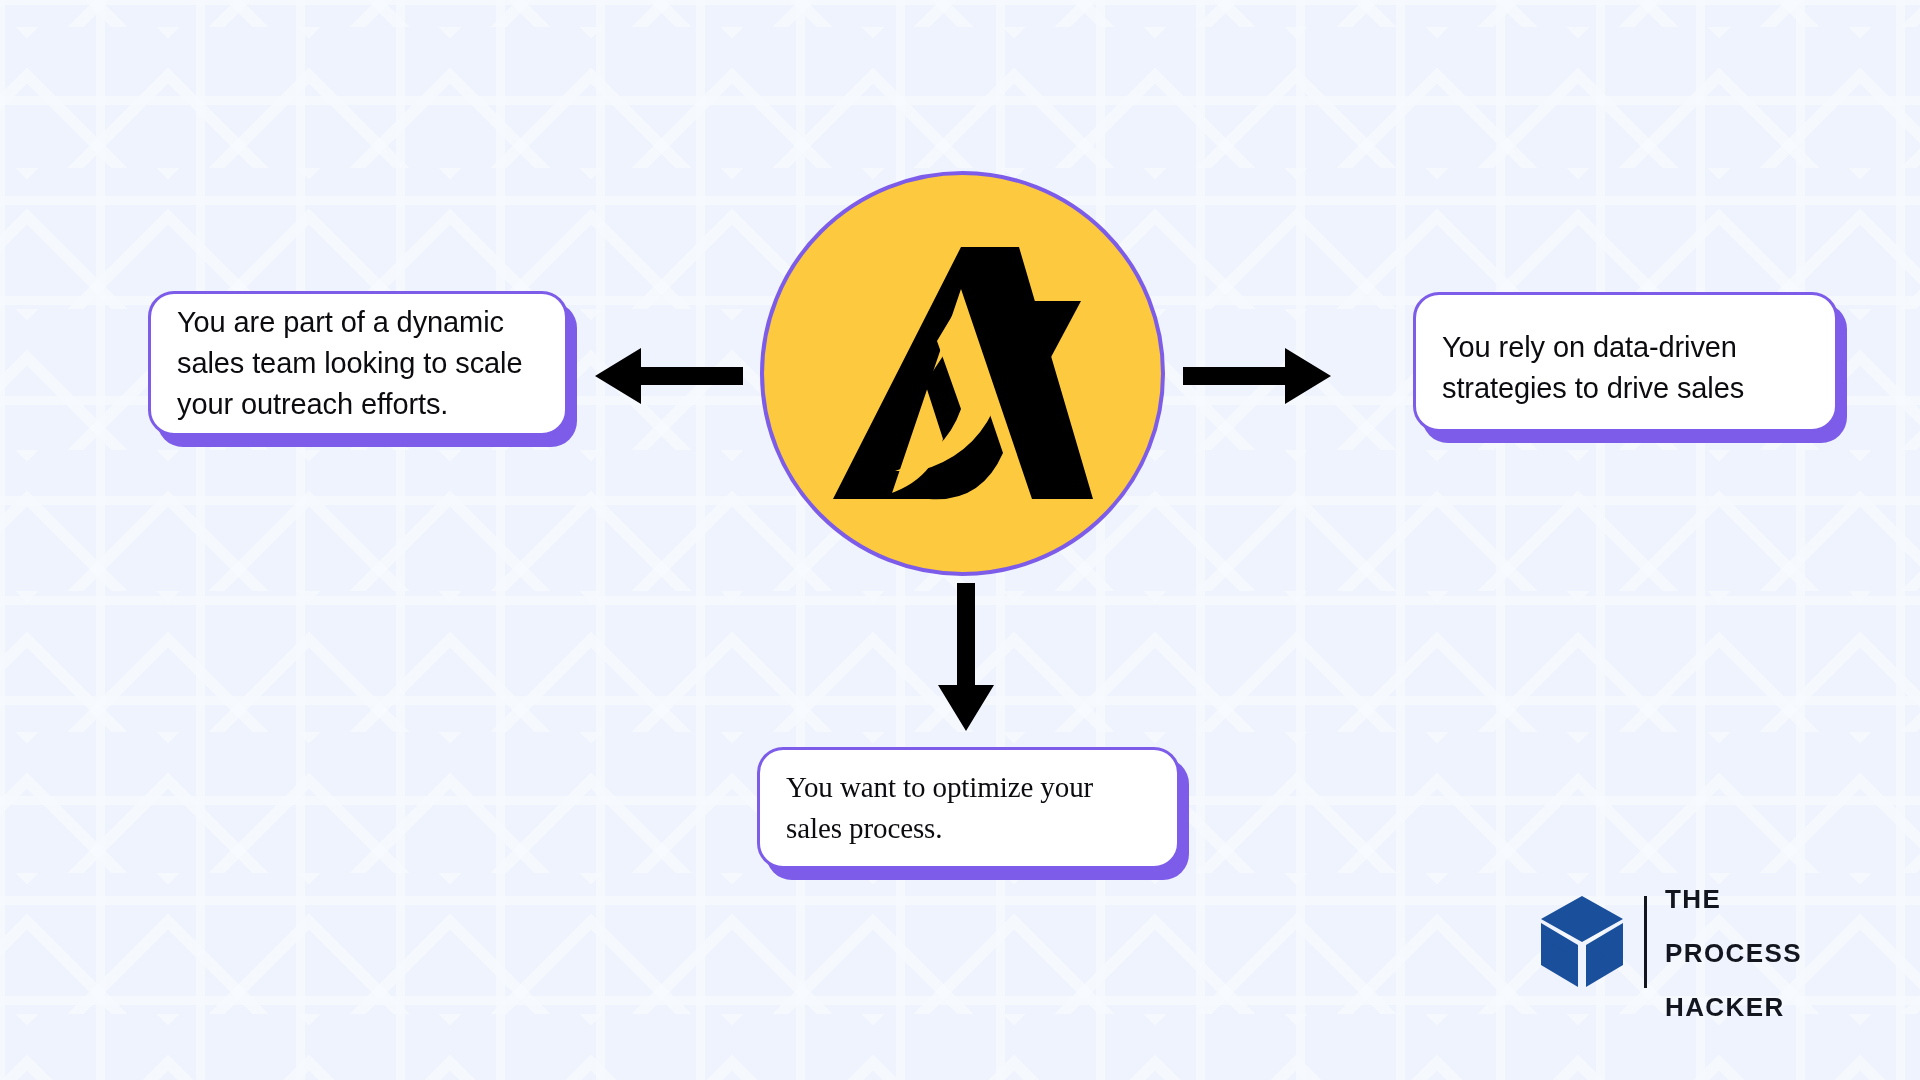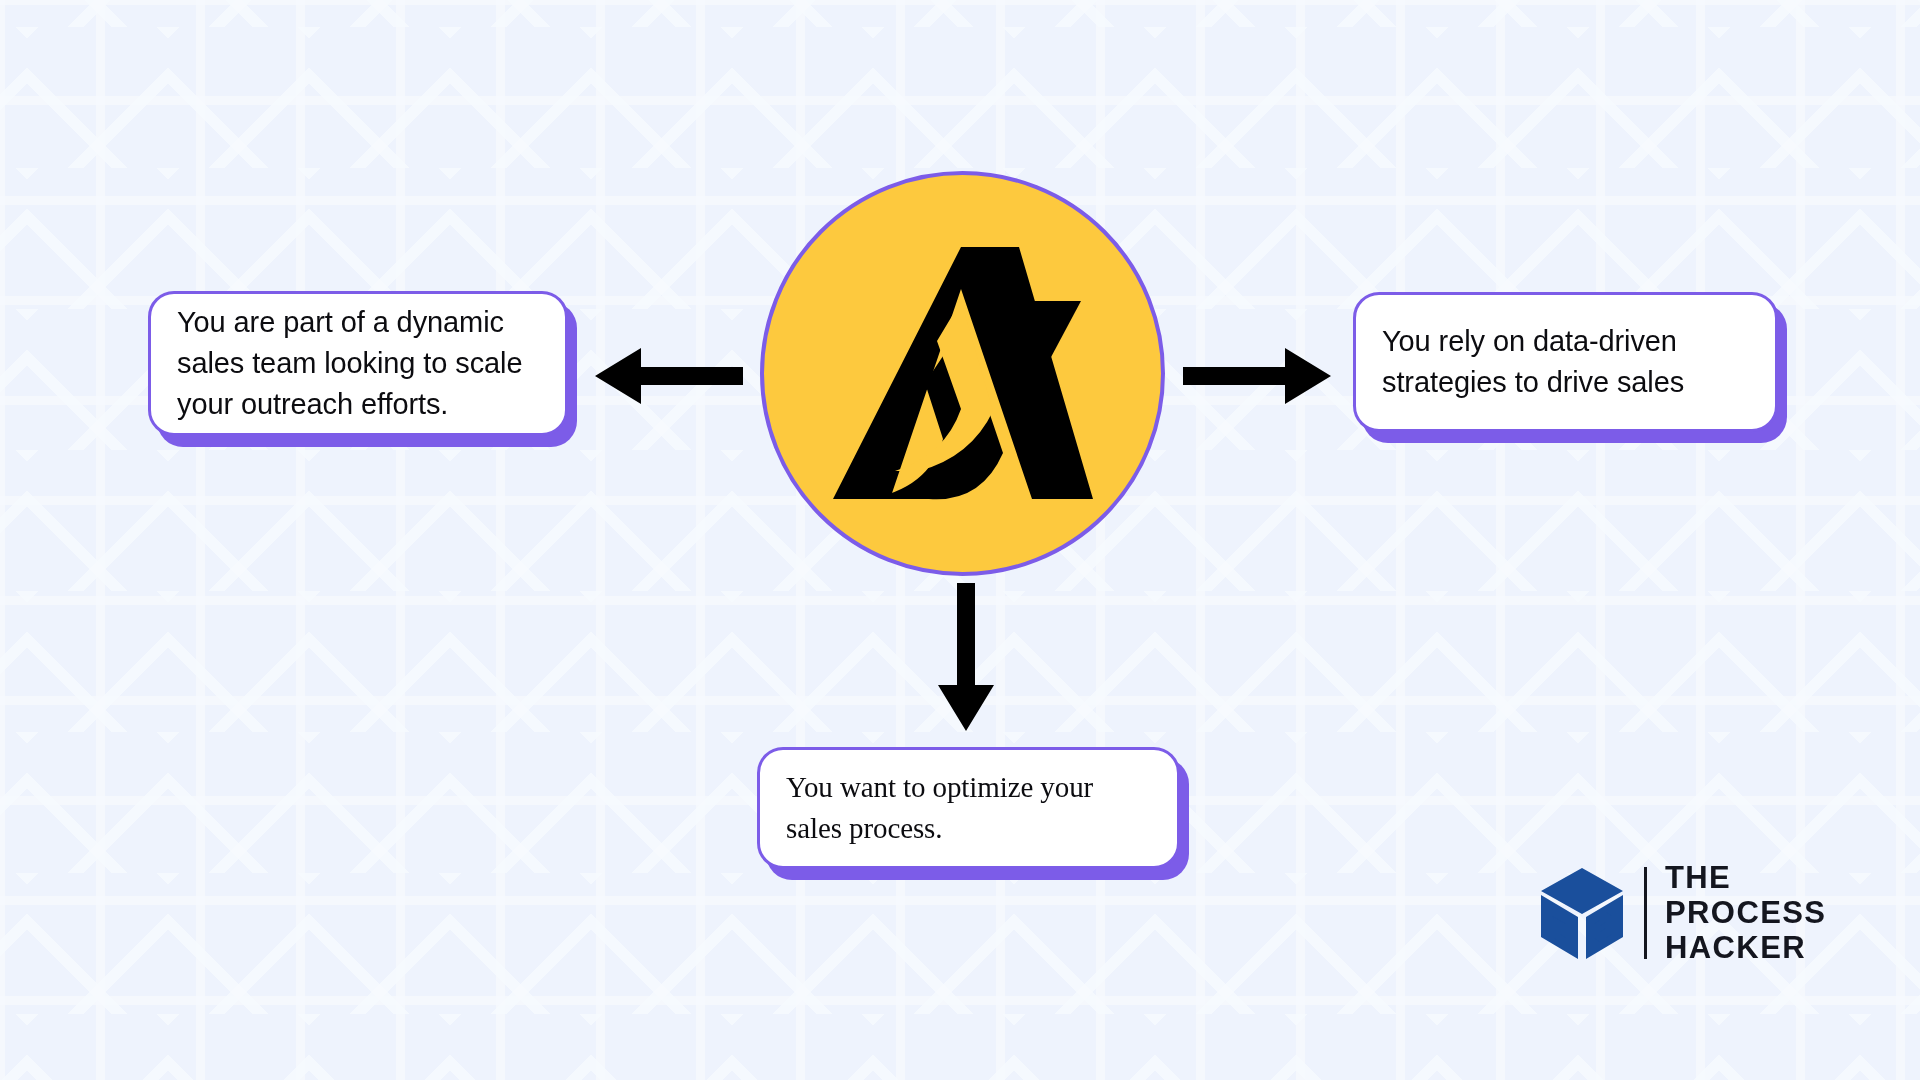--- a/index.html
+++ b/index.html
@@ -76,24 +76,25 @@
   }
 
   #callout-left {
     left: 148px;
     top: 291px;
     width: 420px;
     height: 145px;
   }
 
   #callout-right {
-    left: 1353px;
+    left: 1413px;
     top: 292px;
     width: 425px;
     height: 140px;
+    align-items: flex-end;
   }
 
   #callout-bottom {
     left: 757px;
     top: 747px;
     width: 423px;
     height: 122px;
     font-family: Liberation Serif, serif;
   }
 
@@ -167,25 +168,26 @@
   }
 
   #brand-wordmark {
     display: flex;
     flex-direction: column;
     justify-content: center;
     gap: 3px;
   }
 
   .brand-line {
-    font-size: 31px;
+    font-size: 26px;
     font-weight: bold;
     color: #14161f;
     letter-spacing: 1.4px;
     line-height: 1.04;
+    margin-top: 24px;
   }
 </style>
 </head>
 <body>
 
 <div id="bg-pattern"></div>
 <div id="bg-soften"></div>
 
 <div id="stage">
 

